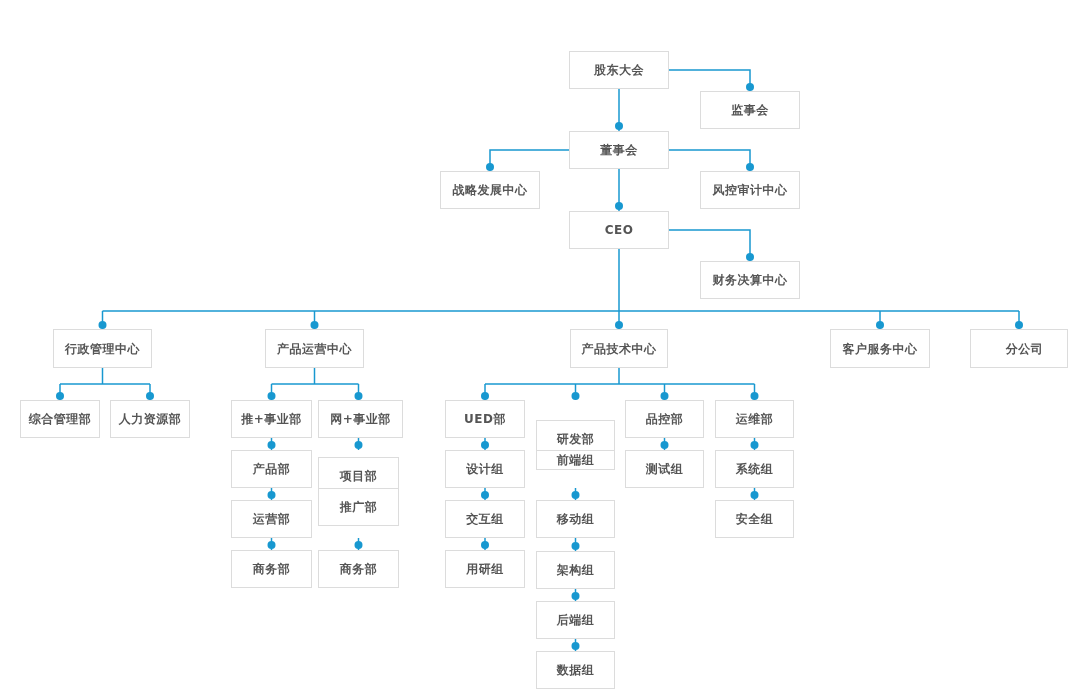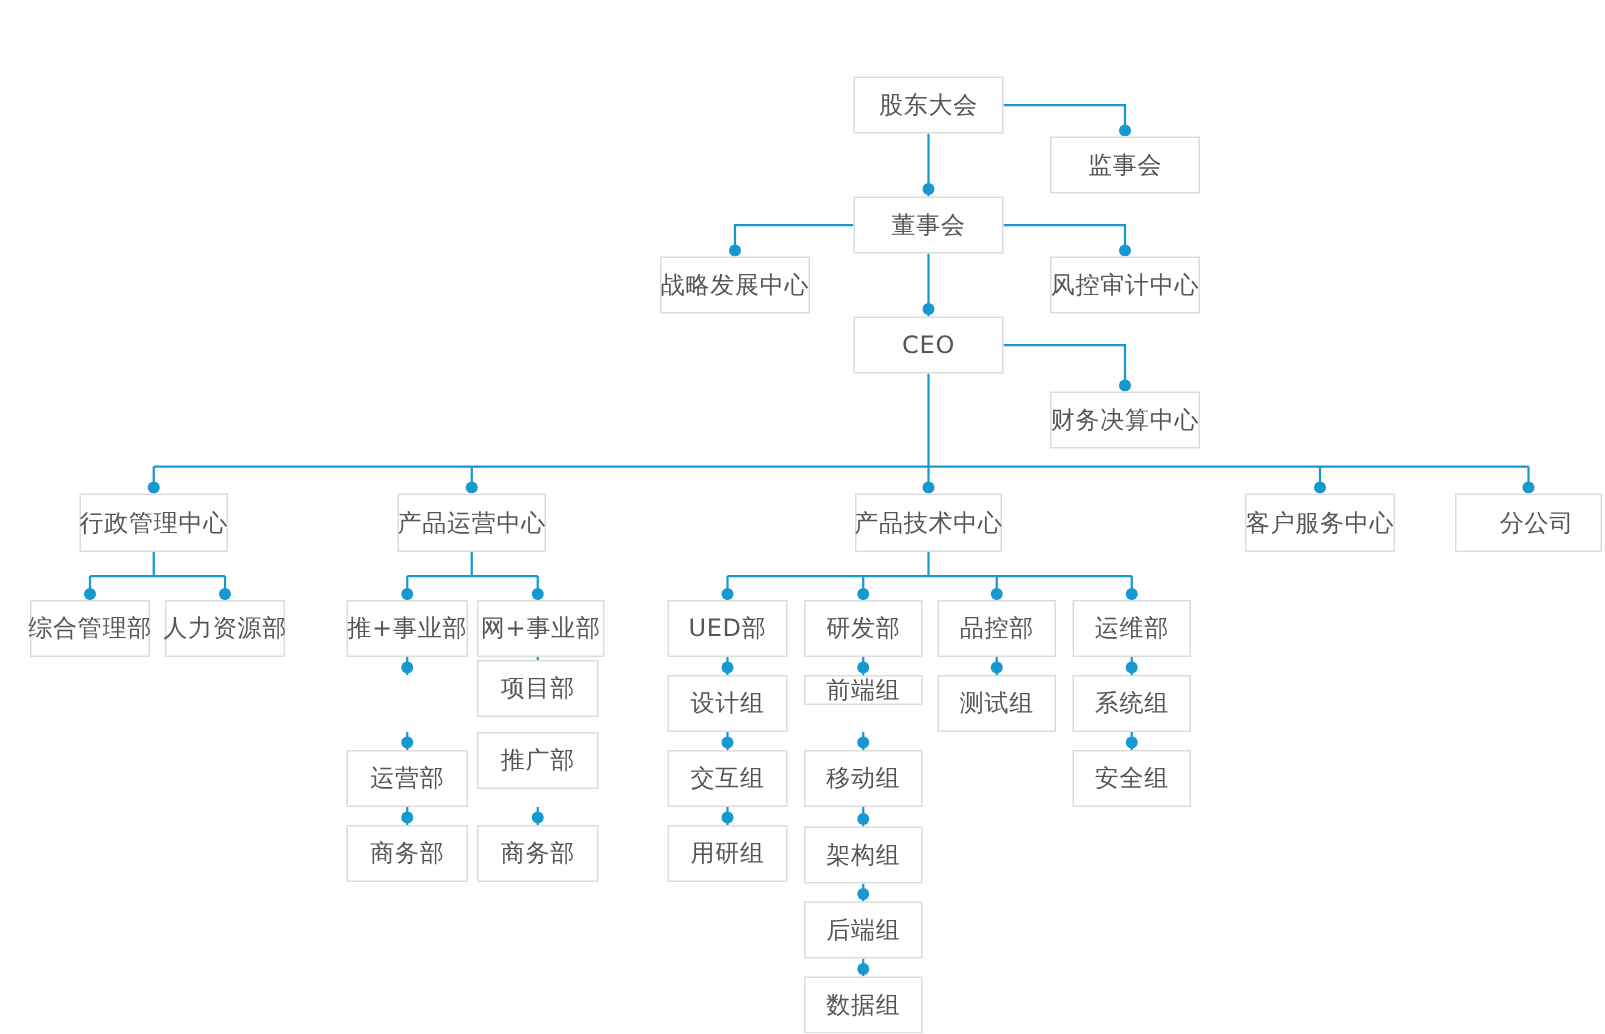--- a/index.html
+++ b/index.html
@@ -30,24 +30,25 @@
   }
   .node {
     position: absolute;
     box-sizing: border-box;
     border: 1px solid var(--box-border, #dcdcdc);
     background: var(--box-bg, #ffffff);
     color: var(--text-color, #555555);
     display: flex;
     align-items: center;
     justify-content: center;
-    font-size: 16px;
+    font-size: 12px;
     line-height: 1;
     white-space: nowrap;
     letter-spacing: 0.5px;
+    font-weight: bold;
   }
 </style>
 </head>
 <body>
 
 <div id="org-canvas">
   <svg id="connector-layer" xmlns="http://www.w3.org/2000/svg" width="1070" height="689">
       <polyline points="619,89 619,131" fill="none" stroke="#1898d0" stroke-width="1.5"></polyline>
       <circle cx="619" cy="126" r="4" fill="#1898d0"></circle>
       <polyline points="669,70 750,70 750,91" fill="none" stroke="#1898d0" stroke-width="1.5"></polyline>
@@ -139,27 +140,28 @@
       <div class="node" style="left: 700px; top: 261px; width: 100px; height: 38px;">财务决算中心</div>
       <div class="node" style="left: 53px; top: 329px; width: 99px; height: 39px;">行政管理中心</div>
       <div class="node" style="left: 265px; top: 329px; width: 99px; height: 39px;">产品运营中心</div>
       <div class="node" style="left: 570px; top: 329px; width: 98px; height: 39px;">产品技术中心</div>
       <div class="node" style="left: 830px; top: 329px; width: 100px; height: 39px;">客户服务中心</div>
       <div class="node" style="left: 970px; top: 329px; width: 98px; height: 39px; padding-left: 11px;">分公司</div>
       <div class="node" style="left: 20px; top: 400px; width: 80px; height: 38px;">综合管理部</div>
       <div class="node" style="left: 110px; top: 400px; width: 80px; height: 38px;">人力资源部</div>
       <div class="node" style="left: 231px; top: 400px; width: 81px; height: 38px;">推+事业部</div>
       <div class="node" style="left: 318px; top: 400px; width: 85px; height: 38px;">网+事业部</div>
-      <div class="node" style="left: 318px; top: 440px; width: 81px; height: 38px;">项目部</div>
+      <div class="node" style="left: 231px; top: 450px; width: 81px; height: 38px;">产品部</div>
+      <div class="node" style="left: 318px; top: 457px; width: 81px; height: 38px;">项目部</div>
       <div class="node" style="left: 231px; top: 500px; width: 81px; height: 38px;">运营部</div>
       <div class="node" style="left: 318px; top: 488px; width: 81px; height: 38px;">推广部</div>
       <div class="node" style="left: 231px; top: 550px; width: 81px; height: 38px;">商务部</div>
       <div class="node" style="left: 318px; top: 550px; width: 81px; height: 38px;">商务部</div>
       <div class="node" style="left: 445px; top: 400px; width: 80px; height: 38px;">UED部</div>
-      <div class="node" style="left: 536px; top: 400px; width: 79px; height: 38px;">研发部</div>
+      <div class="node" style="left: 536px; top: 420px; width: 79px; height: 38px;">研发部</div>
       <div class="node" style="left: 625px; top: 400px; width: 79px; height: 38px;">品控部</div>
       <div class="node" style="left: 715px; top: 400px; width: 79px; height: 38px;">运维部</div>
       <div class="node" style="left: 445px; top: 450px; width: 80px; height: 38px;">设计组</div>
       <div class="node" style="left: 536px; top: 450px; width: 79px; height: 20px;">前端组</div>
       <div class="node" style="left: 625px; top: 450px; width: 79px; height: 38px;">测试组</div>
       <div class="node" style="left: 715px; top: 450px; width: 79px; height: 38px;">系统组</div>
       <div class="node" style="left: 445px; top: 500px; width: 80px; height: 38px;">交互组</div>
       <div class="node" style="left: 536px; top: 500px; width: 79px; height: 38px;">移动组</div>
       <div class="node" style="left: 715px; top: 500px; width: 79px; height: 38px;">安全组</div>
       <div class="node" style="left: 445px; top: 550px; width: 80px; height: 38px;">用研组</div>

